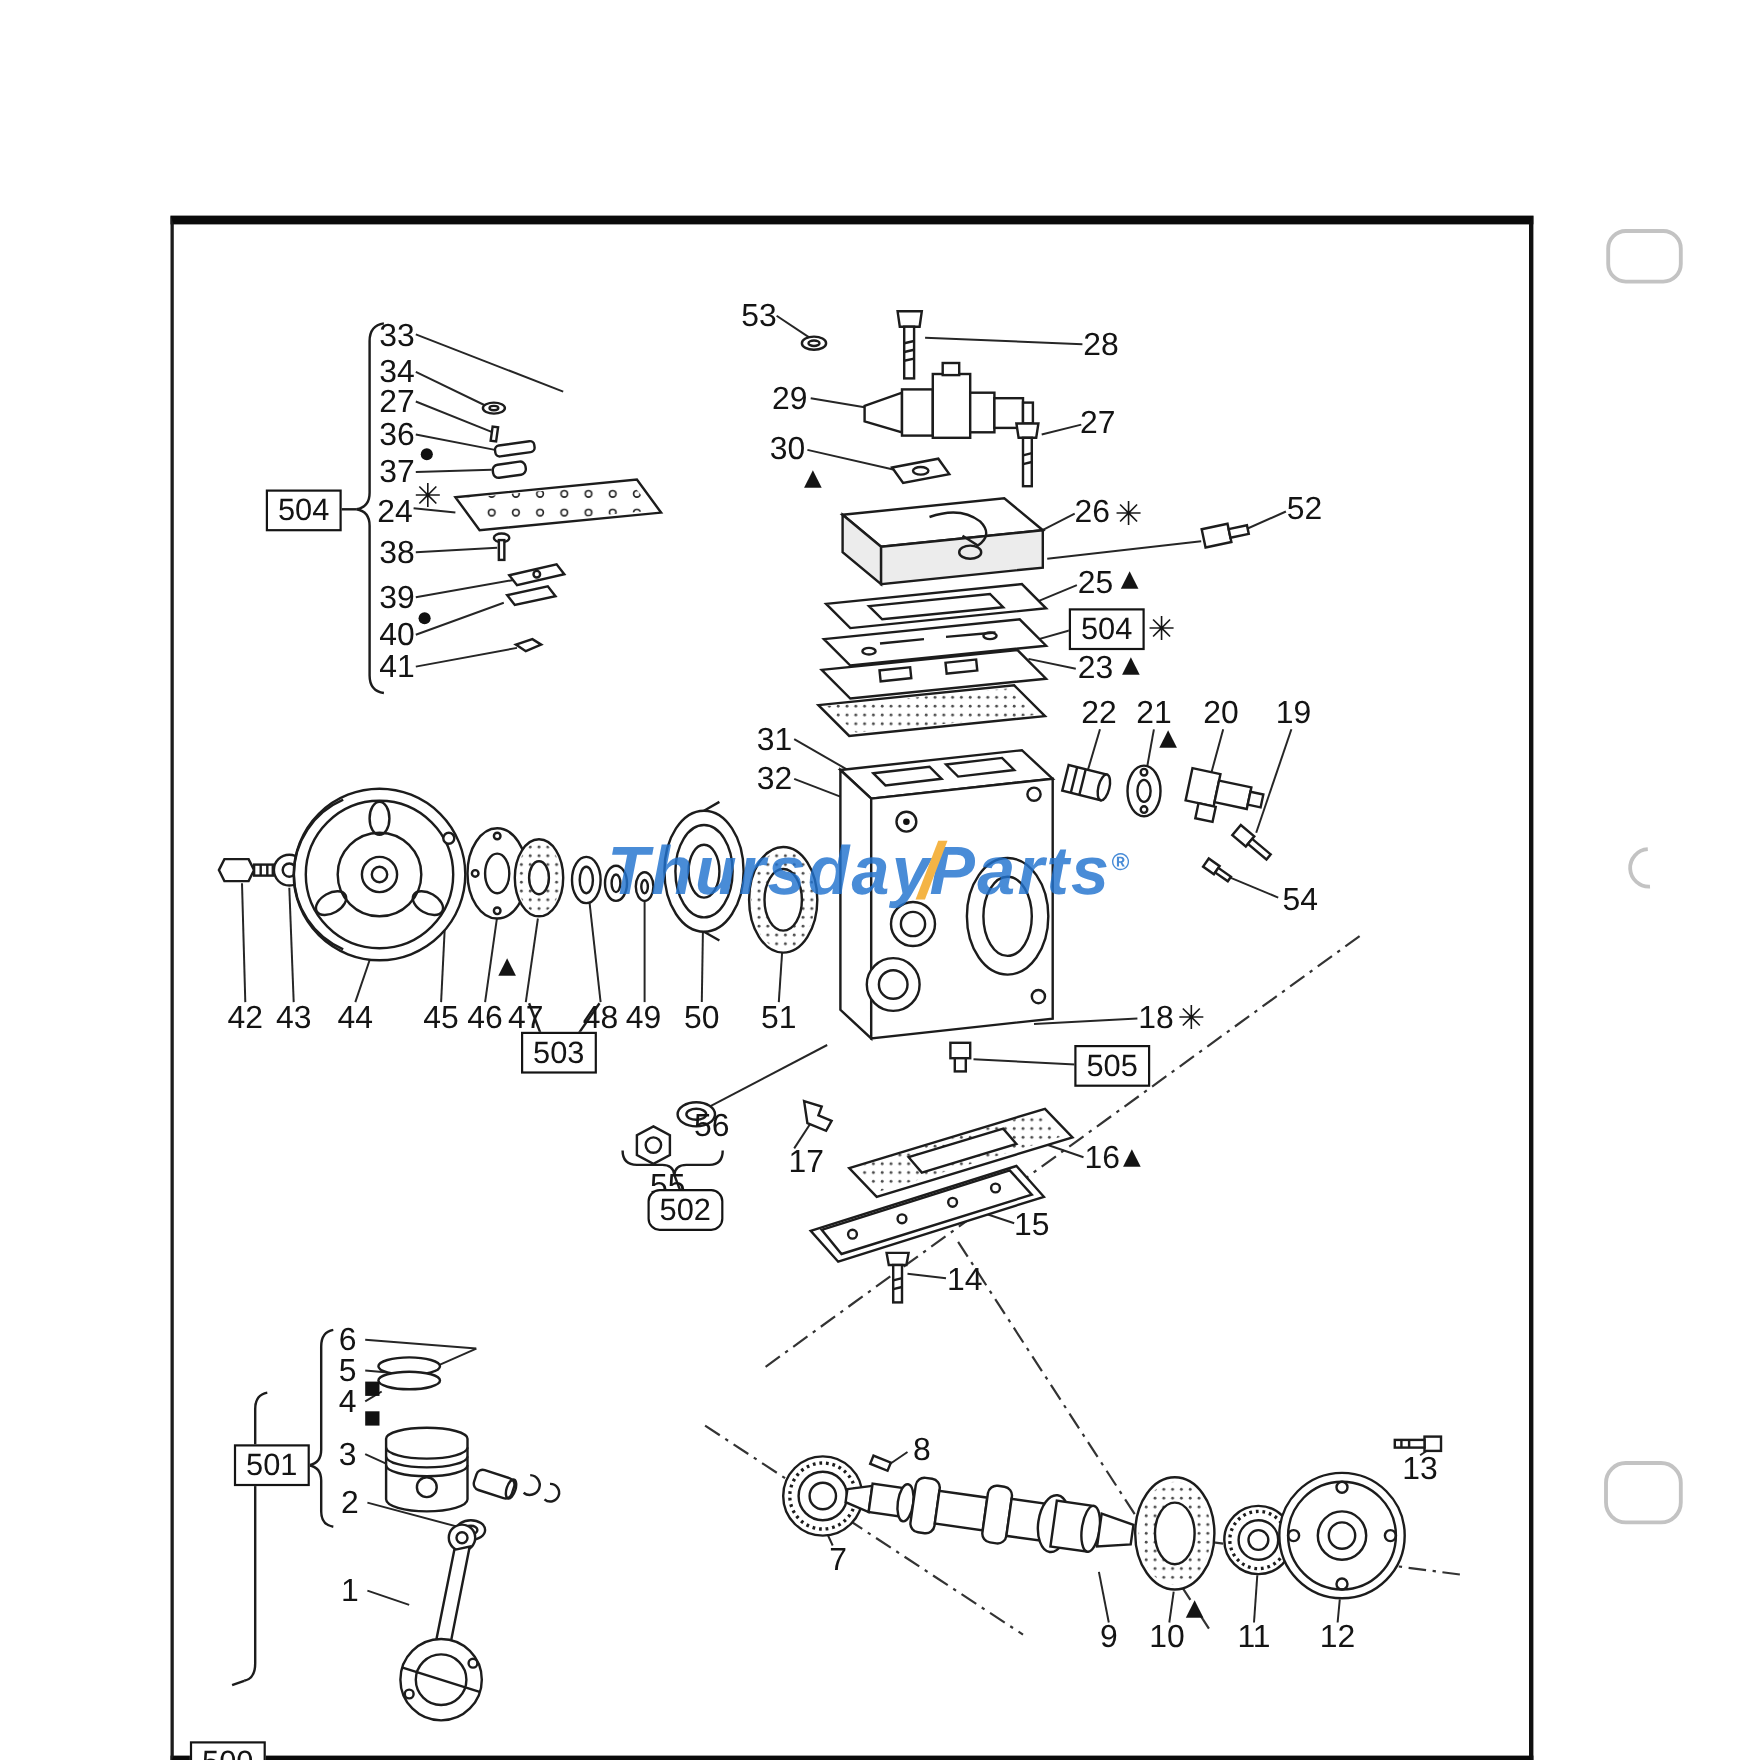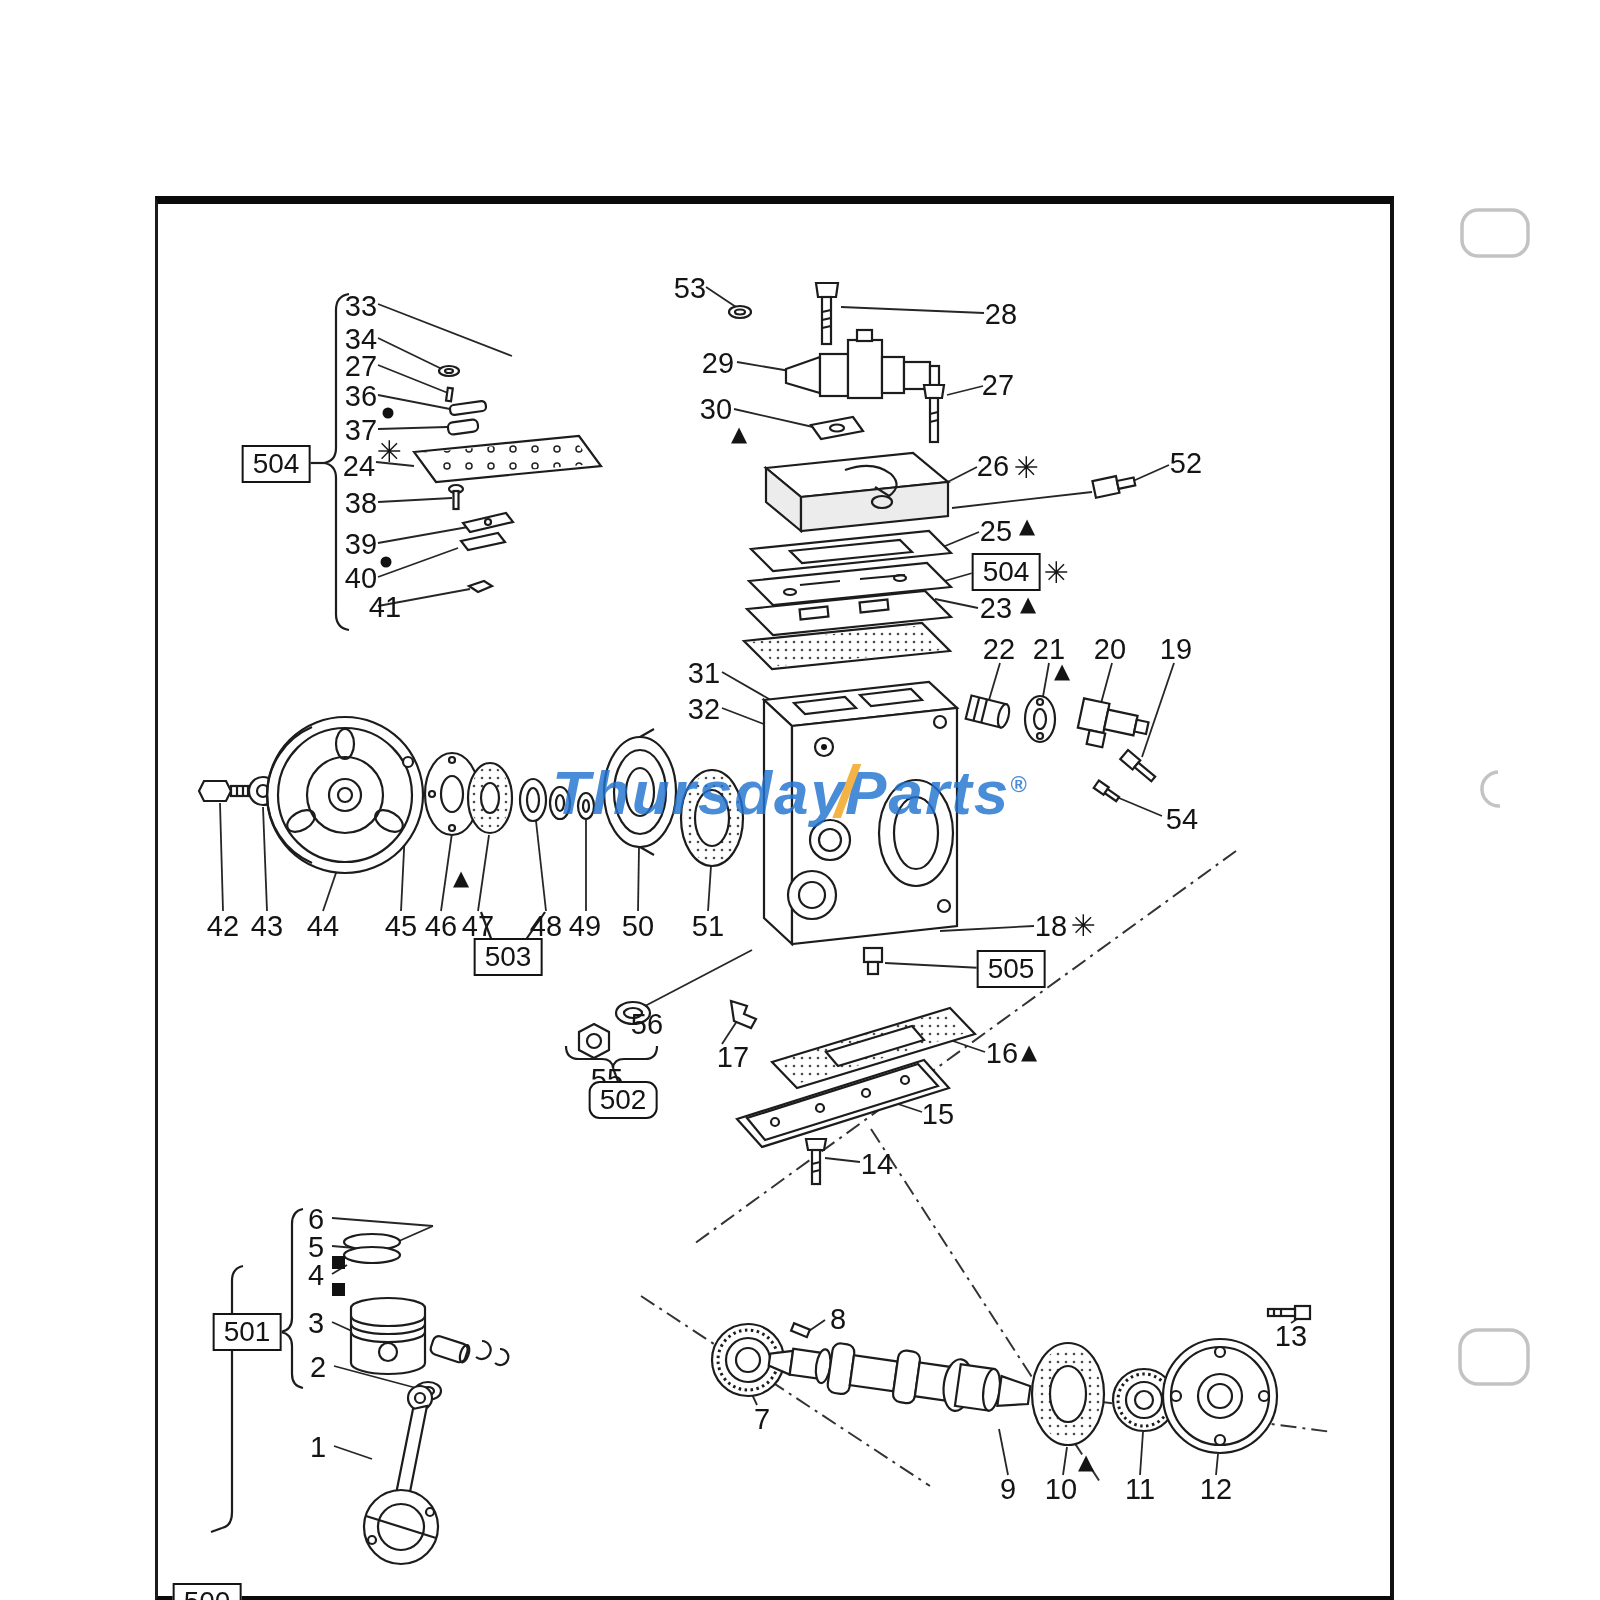--- a/index.html
+++ b/index.html
@@ -469,21 +469,21 @@
     <span class="callout" style="left: 704px; top: 673px;">31</span>
     <span class="callout" style="left: 704px; top: 709px;">32</span>
     <span class="callout" style="left: 361px; top: 306px;">33</span>
     <span class="callout" style="left: 361px; top: 339px;">34</span>
     <span class="callout" style="left: 361px; top: 366px;">27</span>
     <span class="callout" style="left: 361px; top: 396px;">36</span>
     <span class="callout" style="left: 361px; top: 430px;">37</span>
     <span class="callout" style="left: 361px; top: 503px;">38</span>
     <span class="callout" style="left: 361px; top: 544px;">39</span>
     <span class="callout" style="left: 361px; top: 578px;">40</span>
-    <span class="callout" style="left: 361px; top: 607px; margin-left: 24px;">41</span>
+    <span class="callout" style="left: 361px; top: 607px;">41</span>
     <span class="callout" style="left: 223px; top: 926px;">42</span>
     <span class="callout" style="left: 267px; top: 926px;">43</span>
     <span class="callout" style="left: 323px; top: 926px;">44</span>
     <span class="callout" style="left: 401px; top: 926px;">45</span>
     <span class="callout" style="left: 441px; top: 926px;">46</span>
     <span class="callout" style="left: 478px; top: 926px;">47</span>
     <span class="callout" style="left: 546px; top: 926px;">48</span>
     <span class="callout" style="left: 585px; top: 926px;">49</span>
     <span class="callout" style="left: 638px; top: 926px;">50</span>
     <span class="callout" style="left: 708px; top: 926px;">51</span>

